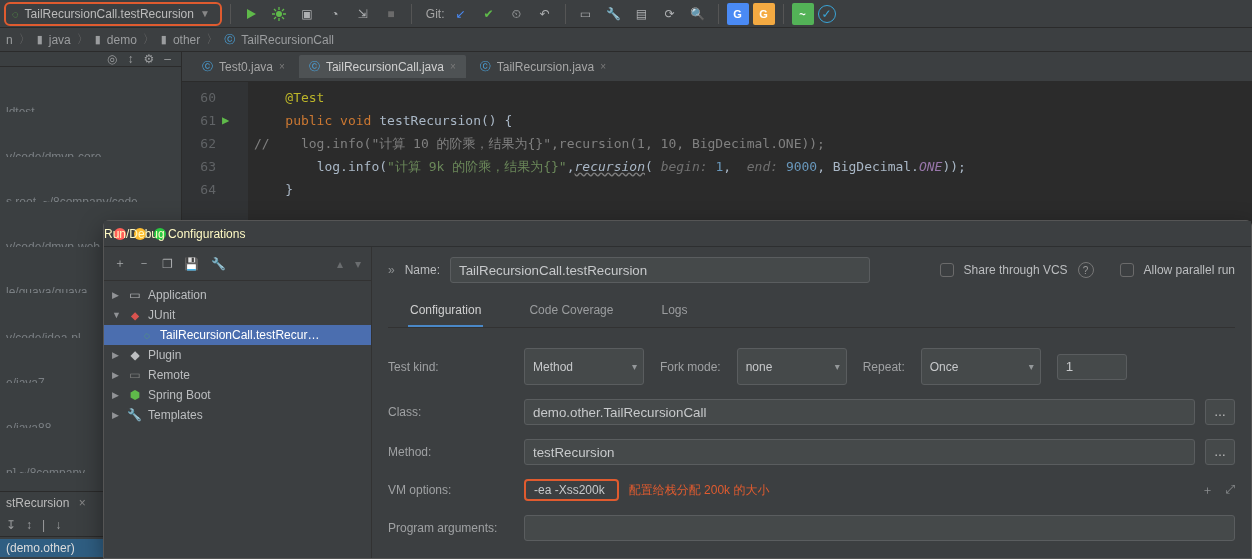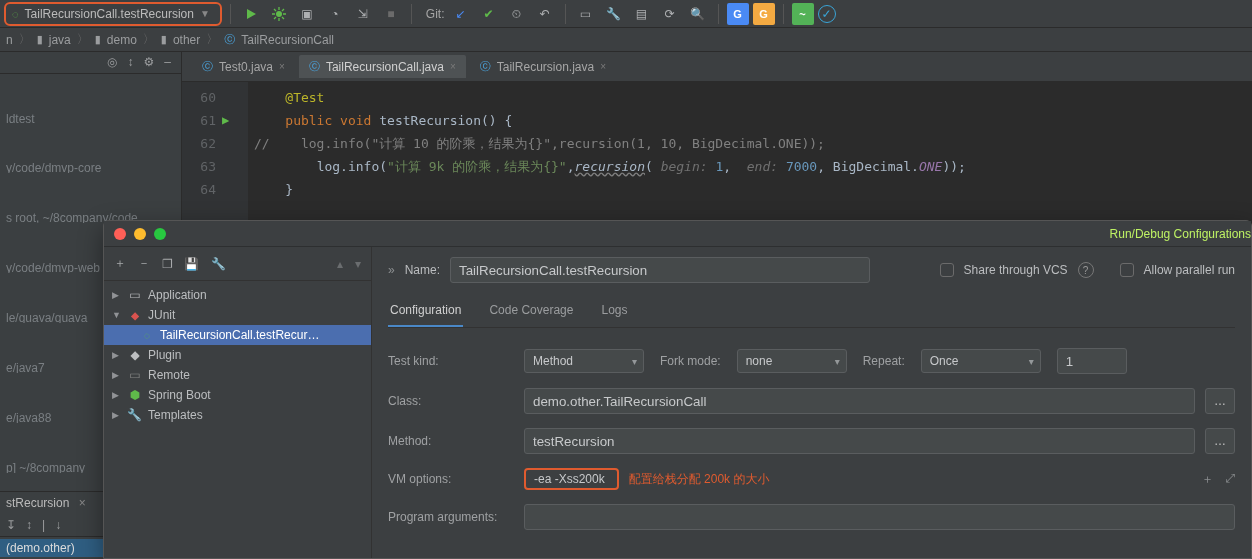--- a/index.html
+++ b/index.html
@@ -208,21 +208,21 @@
     display:flex;
     align-items:center;
     height: 26px;
     background:#3c3f41;
     border-bottom: 1px solid #2d2f30;
     position: relative;
   }
   .traffic { display:flex; gap:8px; padding-left:10px; }
   .dot { width:12px;height:12px;border-radius:50%; }
   .dot.r{background:#ff5f57;} .dot.y{background:#febc2e;} .dot.g{background:#28c840;}
-  .dlg-title { position:absolute; left:0; right:0; text-align:right; color:#bef264; }
+  .dlg-title { position:absolute; left:0; right:0; text-align:left; color:#fef9c3; }
 
   .dlg-body { display:flex; flex:1; min-height:0; }
 
   .dlg-left {
     width: 268px;
     border-right:1px solid #323232;
     display:flex;
     flex-direction:column;
   }
   .dlg-left-tools {
@@ -265,38 +265,38 @@
     color:#c7c9cb;
     padding: 4px 8px;
     height: 26px;
     border-radius: 3px;
   }
   .inp.wide { flex:1; }
   .chk { width:14px;height:14px;border:1px solid #6b6b6b;border-radius:3px; }
   .qmark { display:inline-flex; width:16px;height:16px;border:1px solid #777;border-radius:50%; align-items:center;justify-content:center;color:#999;font-size:10px;}
 
   .dlg-tabs { display:flex; gap:24px; border-bottom:1px solid #323232; padding: 4px 0 0 0; }
-  .dlg-tab { padding: 6px 2px 8px; color:#9b9d9f; cursor:pointer; }
+  .dlg-tab { padding: 6px 2px 8px; color:#9b9d9f; cursor:pointer;margin-left:20px; }
   .dlg-tab.active { color:#d0d0d0; border-bottom:2px solid #4a88c7; }
 
   .form-grid {
     display:grid;
     grid-template-columns: 120px 1fr;
     row-gap: 14px;
     column-gap: 16px;
     align-items:center;
     padding-top: 10px;
   }
   .form-grid label { color:#9fa1a3; }
   .dd {
     background:#45494a;
     border:1px solid #5a5d5f;
     color:#c7c9cb;
     padding: 4px 18px 4px 8px;
-    height:24px;
+    height:37px;
     border-radius: 3px;
     display:flex;align-items:center;
     position:relative;
     min-width: 90px;
   }
   .dd::after { content:"▾"; position:absolute; right:6px; color:#94989a; font-size:10px; }
   .row2 { display:flex; align-items:center; gap:16px; }
   .btn-ell {
     width:30px;height:26px;
     display:flex;align-items:center;justify-content:center;
@@ -385,20 +385,21 @@
       <span>◎</span>
       <span>↕</span>
       <span>⚙</span>
       <span>–</span>
     </div>
     <div class="proj-item">ldtest</div>
     <div class="proj-item">y/code/dmvp-core</div>
     <div class="proj-item">s root, ~/8company/code</div>
     <div class="proj-item">y/code/dmvp-web</div>
     <div class="proj-item">le/guava/guava</div>
+    <div class="proj-item">y/code/idea-pl</div>
     <div class="proj-item">e/java7</div>
     <div class="proj-item">e/java88</div>
     <div class="proj-item">p] ~/8company</div>
 
     <div class="test-tab">
       <span>stRecursion</span>
       <span class="x">×</span>
     </div>
     <div class="test-tools">
       <span>↧</span>
@@ -441,21 +442,21 @@
       <div class="gutter-mark">
         <div>&nbsp;</div>
         <div style="color:#5fba4a">▶</div>
         <div>&nbsp;</div>
         <div>&nbsp;</div>
         <div>&nbsp;</div>
       </div>
       <div class="code"><span>    </span><span class="ann">@Test</span>
 <span>    </span><span class="kw">public</span> <span class="kw">void</span> <span>testRecursion</span><span>() {</span>
 <span class="cmt">//    log.info("计算 10 的阶乘，结果为{}",recursion(1, 10, BigDecimal.ONE));</span>
-<span>        </span><span>log.info(</span><span class="str">"计算 9k 的阶乘，结果为{}"</span><span>,</span><span class="ital wave">recursion</span><span>(</span><span class="param"> begin: </span><span class="num">1</span><span>,</span><span class="param">  end: </span><span class="num">7000</span><span>, BigDecimal.</span><span class="ital" style="color:#9876aa">ONE</span><span>));</span>
+<span>        </span><span>log.info(</span><span class="str">"计算 9k 的阶乘，结果为{}"</span><span>,</span><span class="ital wave">recursion</span><span>(</span><span class="param"> begin: </span><span class="num">1</span><span>,</span><span class="param">  end: </span><span class="num">9000</span><span>, BigDecimal.</span><span class="ital" style="color:#9876aa">ONE</span><span>));</span>
 <span>    </span><span>}</span></div>
     </div>
   </div>
 </div>
 
 <div class="dlg">
   <div class="dlg-titlebar">
     <div class="traffic">
       <span class="dot r"></span>
       <span class="dot y"></span>

